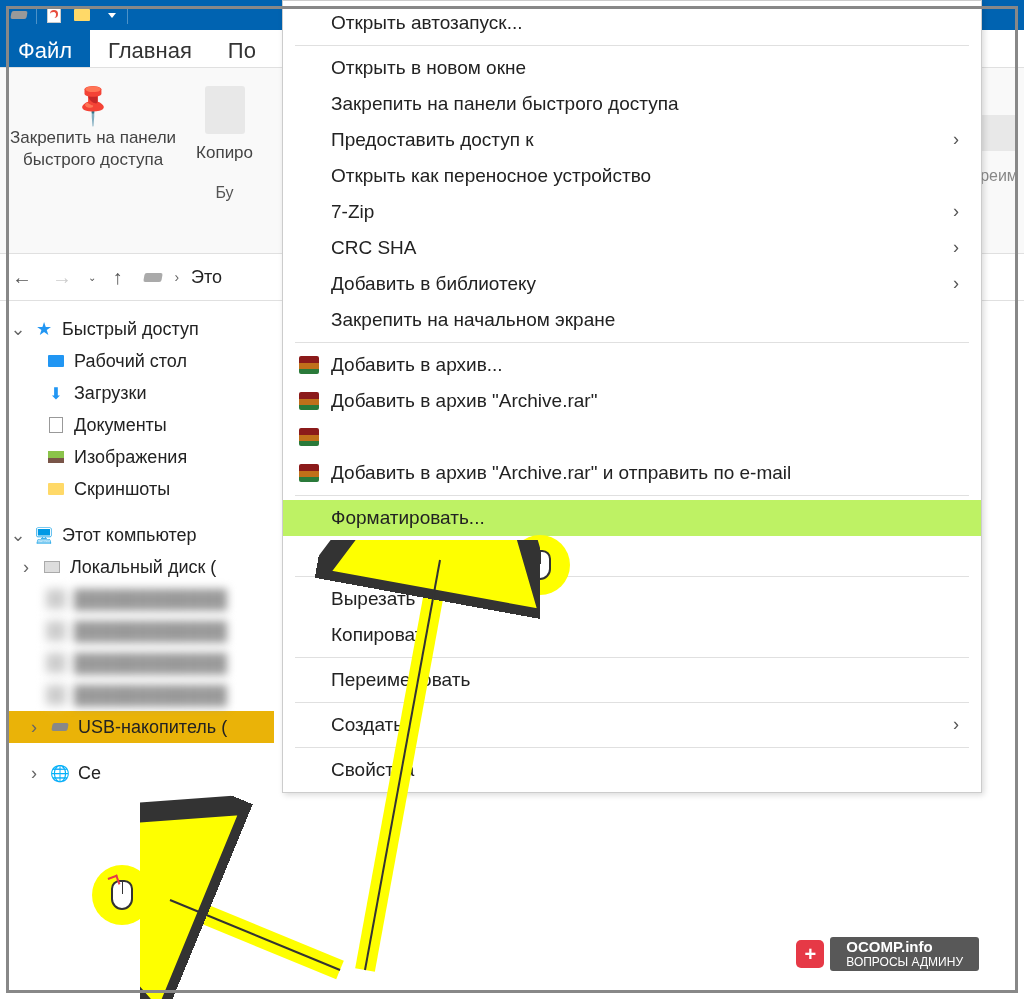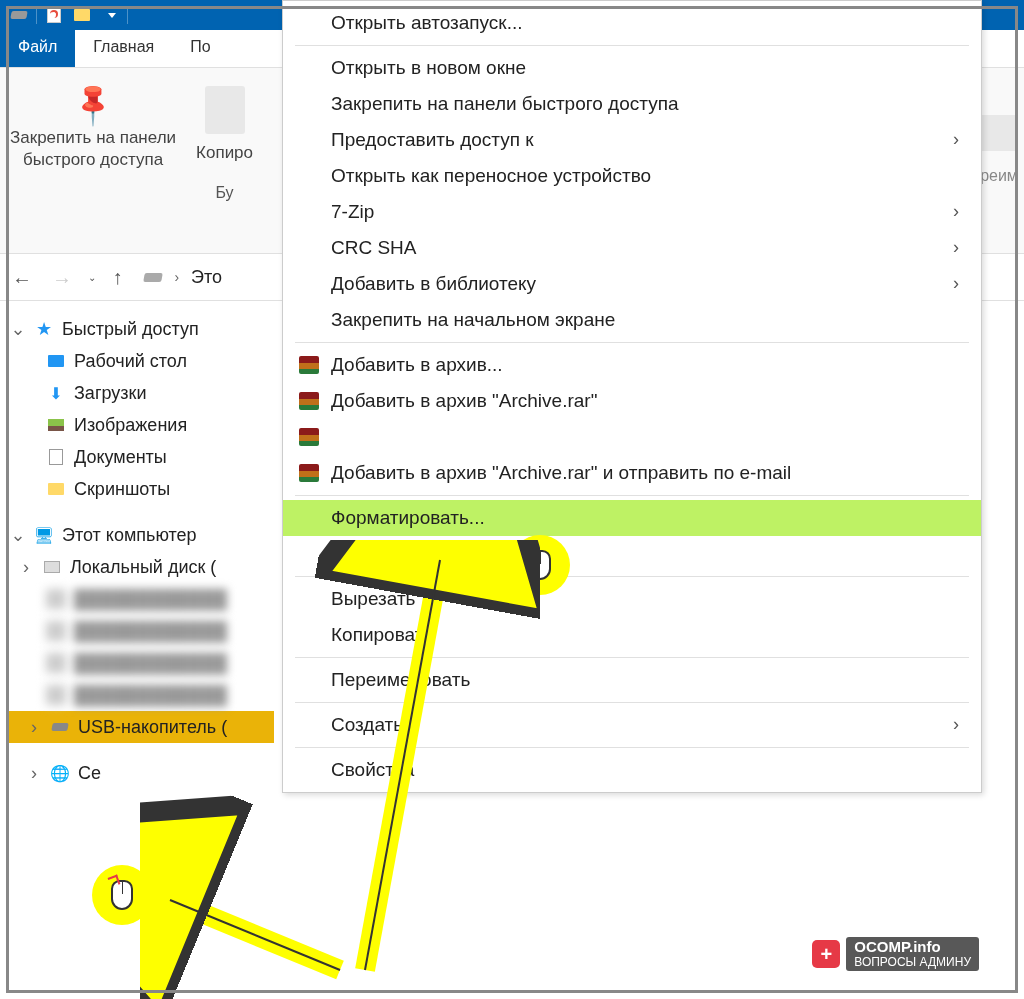--- a/index.html
+++ b/index.html
@@ -8,21 +8,21 @@
 .titlebar { background: #0063b1; height: 30px; display: flex; align-items: center; padding: 0 5px; }
 .titlebar .tb-icon { width: 20px; height: 20px; margin: 0 4px; display: flex; align-items: center; justify-content: center; }
 .tb-disk { width: 16px; height: 8px; background: #999; border-radius: 2px; transform: skewX(-10deg); }
 .tb-note { width: 14px; height: 16px; background: #fff; border: 1px solid #ccc; position: relative; }
 .tb-note::after { content:''; position:absolute; top:2px; right:2px; width:6px; height:6px; border:2px solid #e74c3c; border-radius:50%; border-left:none; border-bottom:none; }
 .tb-folder { width: 16px; height: 12px; background: #ffd968; border-radius: 1px; }
 .tb-dropdown { width: 0; height: 0; border-left: 4px solid transparent; border-right: 4px solid transparent; border-top: 5px solid #fff; margin-left:3px;}
 .tb-sep { width: 1px; height: 18px; background: rgba(255,255,255,0.3); margin: 0 3px; }
 
 .tabbar { background: #fff; height: 38px; display: flex; border-bottom: 1px solid #e0e0e0; }
-.tab { padding: 8px 18px; font-size: 16px; color: #333; cursor: pointer; }
+.tab { padding: 8px 18px; font-size: 22px; color: #333; cursor: pointer; }
 .tab.active { background: #0063b1; color: #fff; }
 
 .ribbon { background: #f9f9f9; height: 185px; display:flex; padding-top:18px; }
 .ribbon-group { display:flex; flex-direction:column; align-items:center; padding:0 10px; }
 .pin-icon { font-size: 30px; color: #888; transform: rotate(-45deg); margin-bottom: 6px; }
 .ribbon-label { font-size: 17px; color: #444; text-align: center; line-height:1.3; }
 .ribbon-sublabel { font-size: 16px; color: #555; margin-top: 20px; }
 .copy-ghost { width: 40px; height: 48px; background: #e8e8e8; border-radius:3px; margin-bottom:8px; }
 
 .addrbar { background:#fff; height:48px; display:flex; align-items:center; border-top:1px solid #e0e0e0; border-bottom:1px solid #e0e0e0; padding:0 8px; gap:12px; }
@@ -58,21 +58,21 @@
 .cm-item { display:flex; padding:7px 14px; font-size:19px; color:#222; cursor:pointer; gap:10px;}
 .cm-item.hover { background:#bef264; }
 .cm-icon { width:24px; height:22px; display:flex; align-items:center; justify-content:center; flex-shrink:0; }
 .cm-spacer { width:24px; flex-shrink:0; }
 .cm-arrow { margin-left:auto; color:#555; font-size:18px; padding-right:8px; }
 .cm-sep { height:1px; background:#e0e0e0; margin:4px 12px; }
 .winrar { width:20px; height:18px; background:linear-gradient(#8b1a1a 0 40%, #c0701a 40% 70%, #2a7a3a 70% 100%); border-radius:2px; }
 
 .watermark { position:absolute; bottom:28px; right:45px; display:flex; align-items:center; gap:6px; z-index:60; }
 .wm-plus { width:28px; height:28px; background:#e63946; color:#fff; border-radius:5px; display:flex; align-items:center; justify-content:center; font-size:20px; font-weight:bold; }
-.wm-text { background:#585858; color:#fff; padding:2px 8px; border-radius:3px; font-size:12px; line-height:1.1;}
+.wm-text { background:#585858; color:#fff; padding:2px 16px; border-radius:3px; font-size:12px; line-height:1.1;}
 .wm-text b { font-size:15px; display:block; }
 
 .frame-border { position:absolute; inset:6px; border:3px solid #888; pointer-events:none; z-index:100; }
 
 
 .highlight { position:absolute; width:60px; height:60px; background:#feff00; border-radius:50%; z-index:70; display:flex; align-items:center; justify-content:center; }
 .mouse-icon { width:22px; height:30px; border:2px solid #333; border-radius:11px 11px 14px 14px; background:#fff; position:relative; }
 .mouse-icon::before { content:''; position:absolute; top:0; left:50%; width:1px; height:12px; background:#333; }
 .mouse-icon::after { content:''; position:absolute; top:-6px; left:-4px; width:8px; height:8px; border-top:2px solid #e63946; border-right:2px solid #e63946; transform:rotate(-20deg); }
 .hand-cursor { position:absolute; font-size:18px; color:#333; left:-24px; top:18px; }
@@ -148,29 +148,29 @@
           <div class="ic-desktop"></div>
         </span>
       <span>Рабочий стол</span>
     </div>
     <div class="tree-item" style="padding-left:40px">
       <span class="tree-icon ic-download">⬇</span>
       <span>Загрузки</span>
     </div>
     <div class="tree-item" style="padding-left:40px">
       <span class="tree-icon">
+          <div class="ic-doc"></div>
+        </span>
+      <span>Документы</span>
+    </div>
+    <div class="tree-item" style="padding-left:40px">
+      <span class="tree-icon">
           <div class="ic-pic"></div>
         </span>
       <span>Изображения</span>
-    </div>
-    <div class="tree-item" style="padding-left:40px">
-      <span class="tree-icon">
-          <div class="ic-doc"></div>
-        </span>
-      <span>Документы</span>
     </div>
     <div class="tree-item" style="padding-left:40px">
       <span class="tree-icon">
           <div class="ic-folder"></div>
         </span>
       <span>Скриншоты</span>
     </div>
 
     <div style="height:14px"></div>
 

